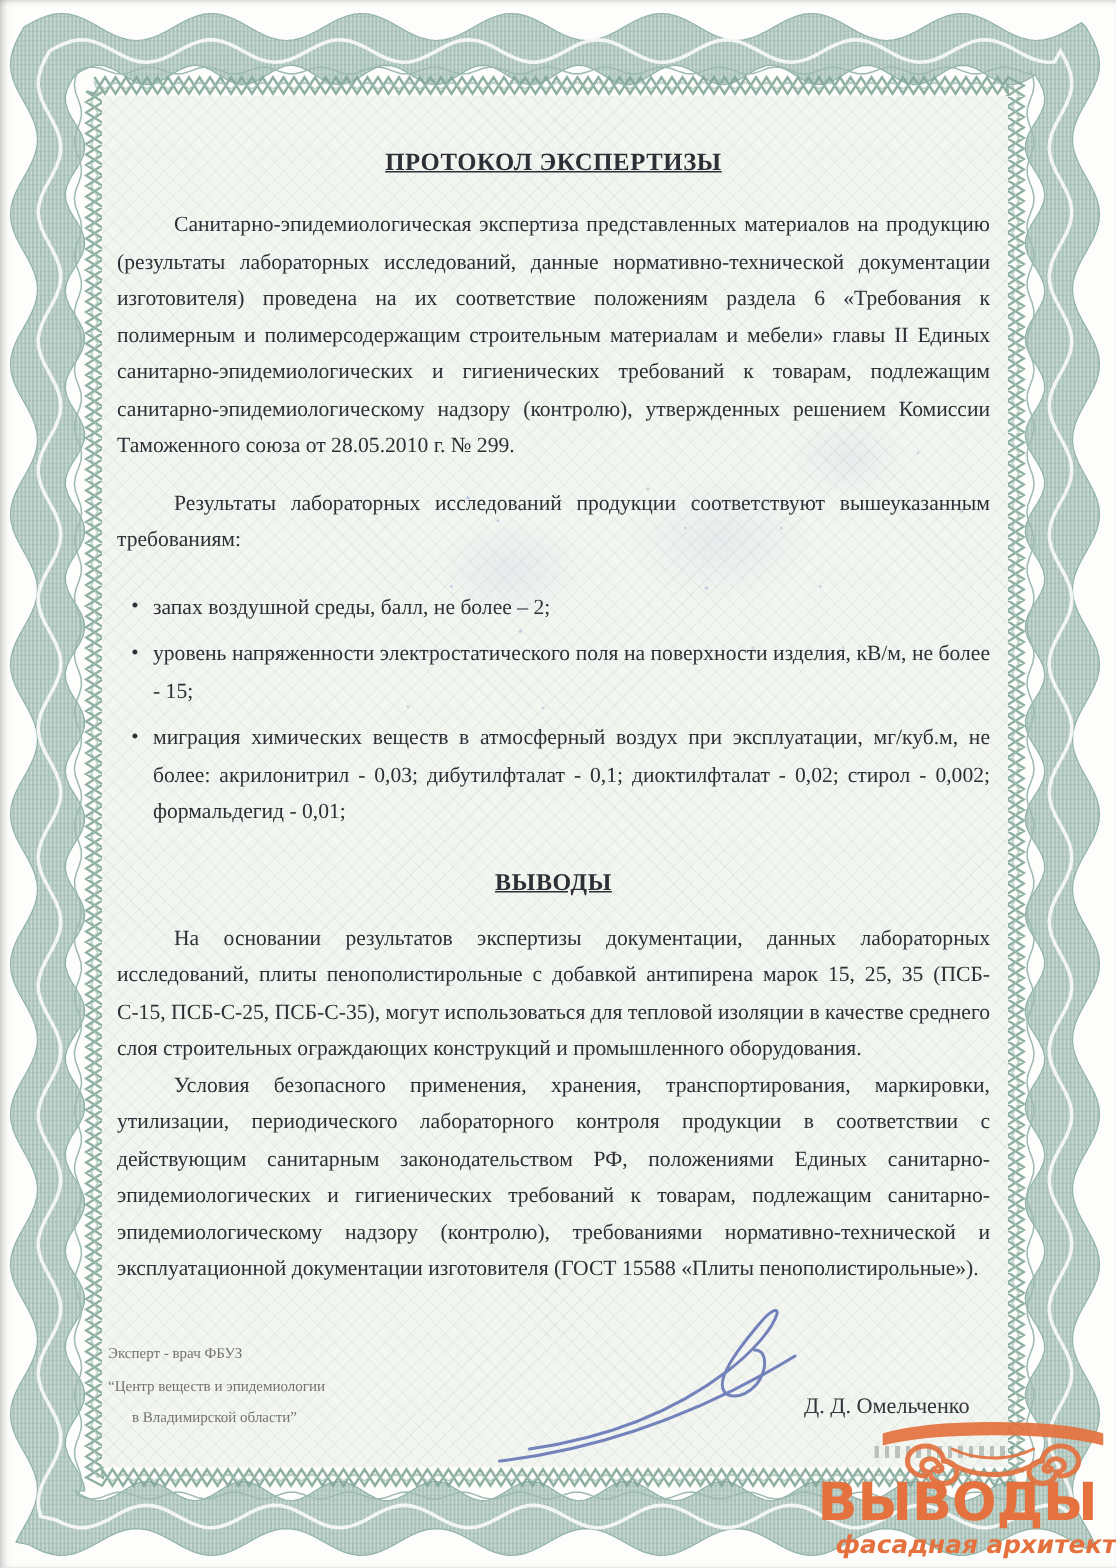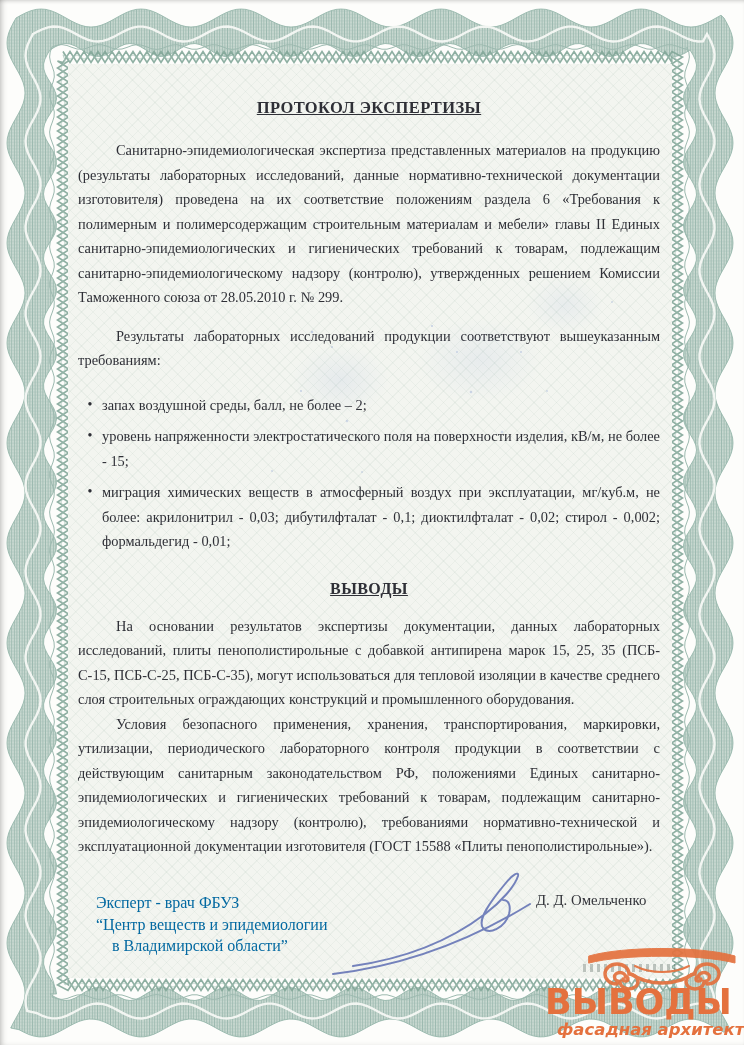--- a/index.html
+++ b/index.html
@@ -28,24 +28,24 @@
   .results{margin-bottom:20px;}
   .bullets{margin:0 0 26px 0;}
   .bullet-row{display:flex;margin-bottom:7px;}
   .bullet-mark{flex:0 0 24px;text-align:center;font-size:14px;line-height:24.5px;}
   .bullet-text{flex:1;font-size:14.4px;line-height:24.5px;text-align:justify;}
   .section-title{
     text-align:center;font-weight:bold;font-size:16px;letter-spacing:.4px;
     text-decoration:underline;margin:0 0 16px 0;
   }
   .sig-left{
-    position:absolute;left:96px;top:892px;font-size:16px;line-height:21.5px;color:#0369a1;
+    position:absolute;left:72px;top:892px;font-size:10px;line-height:21.5px;color:#737373;
   }
   .sig-left .l3{padding-left:16px;}
-  .sig-name{position:absolute;left:536px;top:892px;font-size:14.8px;color:#33343a;}
+  .sig-name{position:absolute;left:536px;top:930px;font-size:14.8px;color:#33343a;}
   .sig-ink{position:absolute;left:325px;top:862px;pointer-events:none;}
   .stamp-speckles{position:absolute;left:0;top:0;width:744px;height:1045px;pointer-events:none;
     background-image:
       radial-gradient(70px 50px at 340px 380px, rgba(95,125,200,.09), transparent 70%),
       radial-gradient(90px 60px at 480px 360px, rgba(95,125,200,.08), transparent 70%),
       radial-gradient(55px 40px at 565px 305px, rgba(95,125,200,.08), transparent 70%),
       radial-gradient(2.5px 2.5px at 312px 332px, rgba(70,105,190,.45), transparent 70%),
       radial-gradient(2px 2px at 332px 347px, rgba(70,105,190,.38), transparent 70%),
       radial-gradient(2px 2px at 301px 391px, rgba(70,105,190,.40), transparent 70%),
       radial-gradient(2.5px 2.5px at 347px 421px, rgba(70,105,190,.35), transparent 70%),

